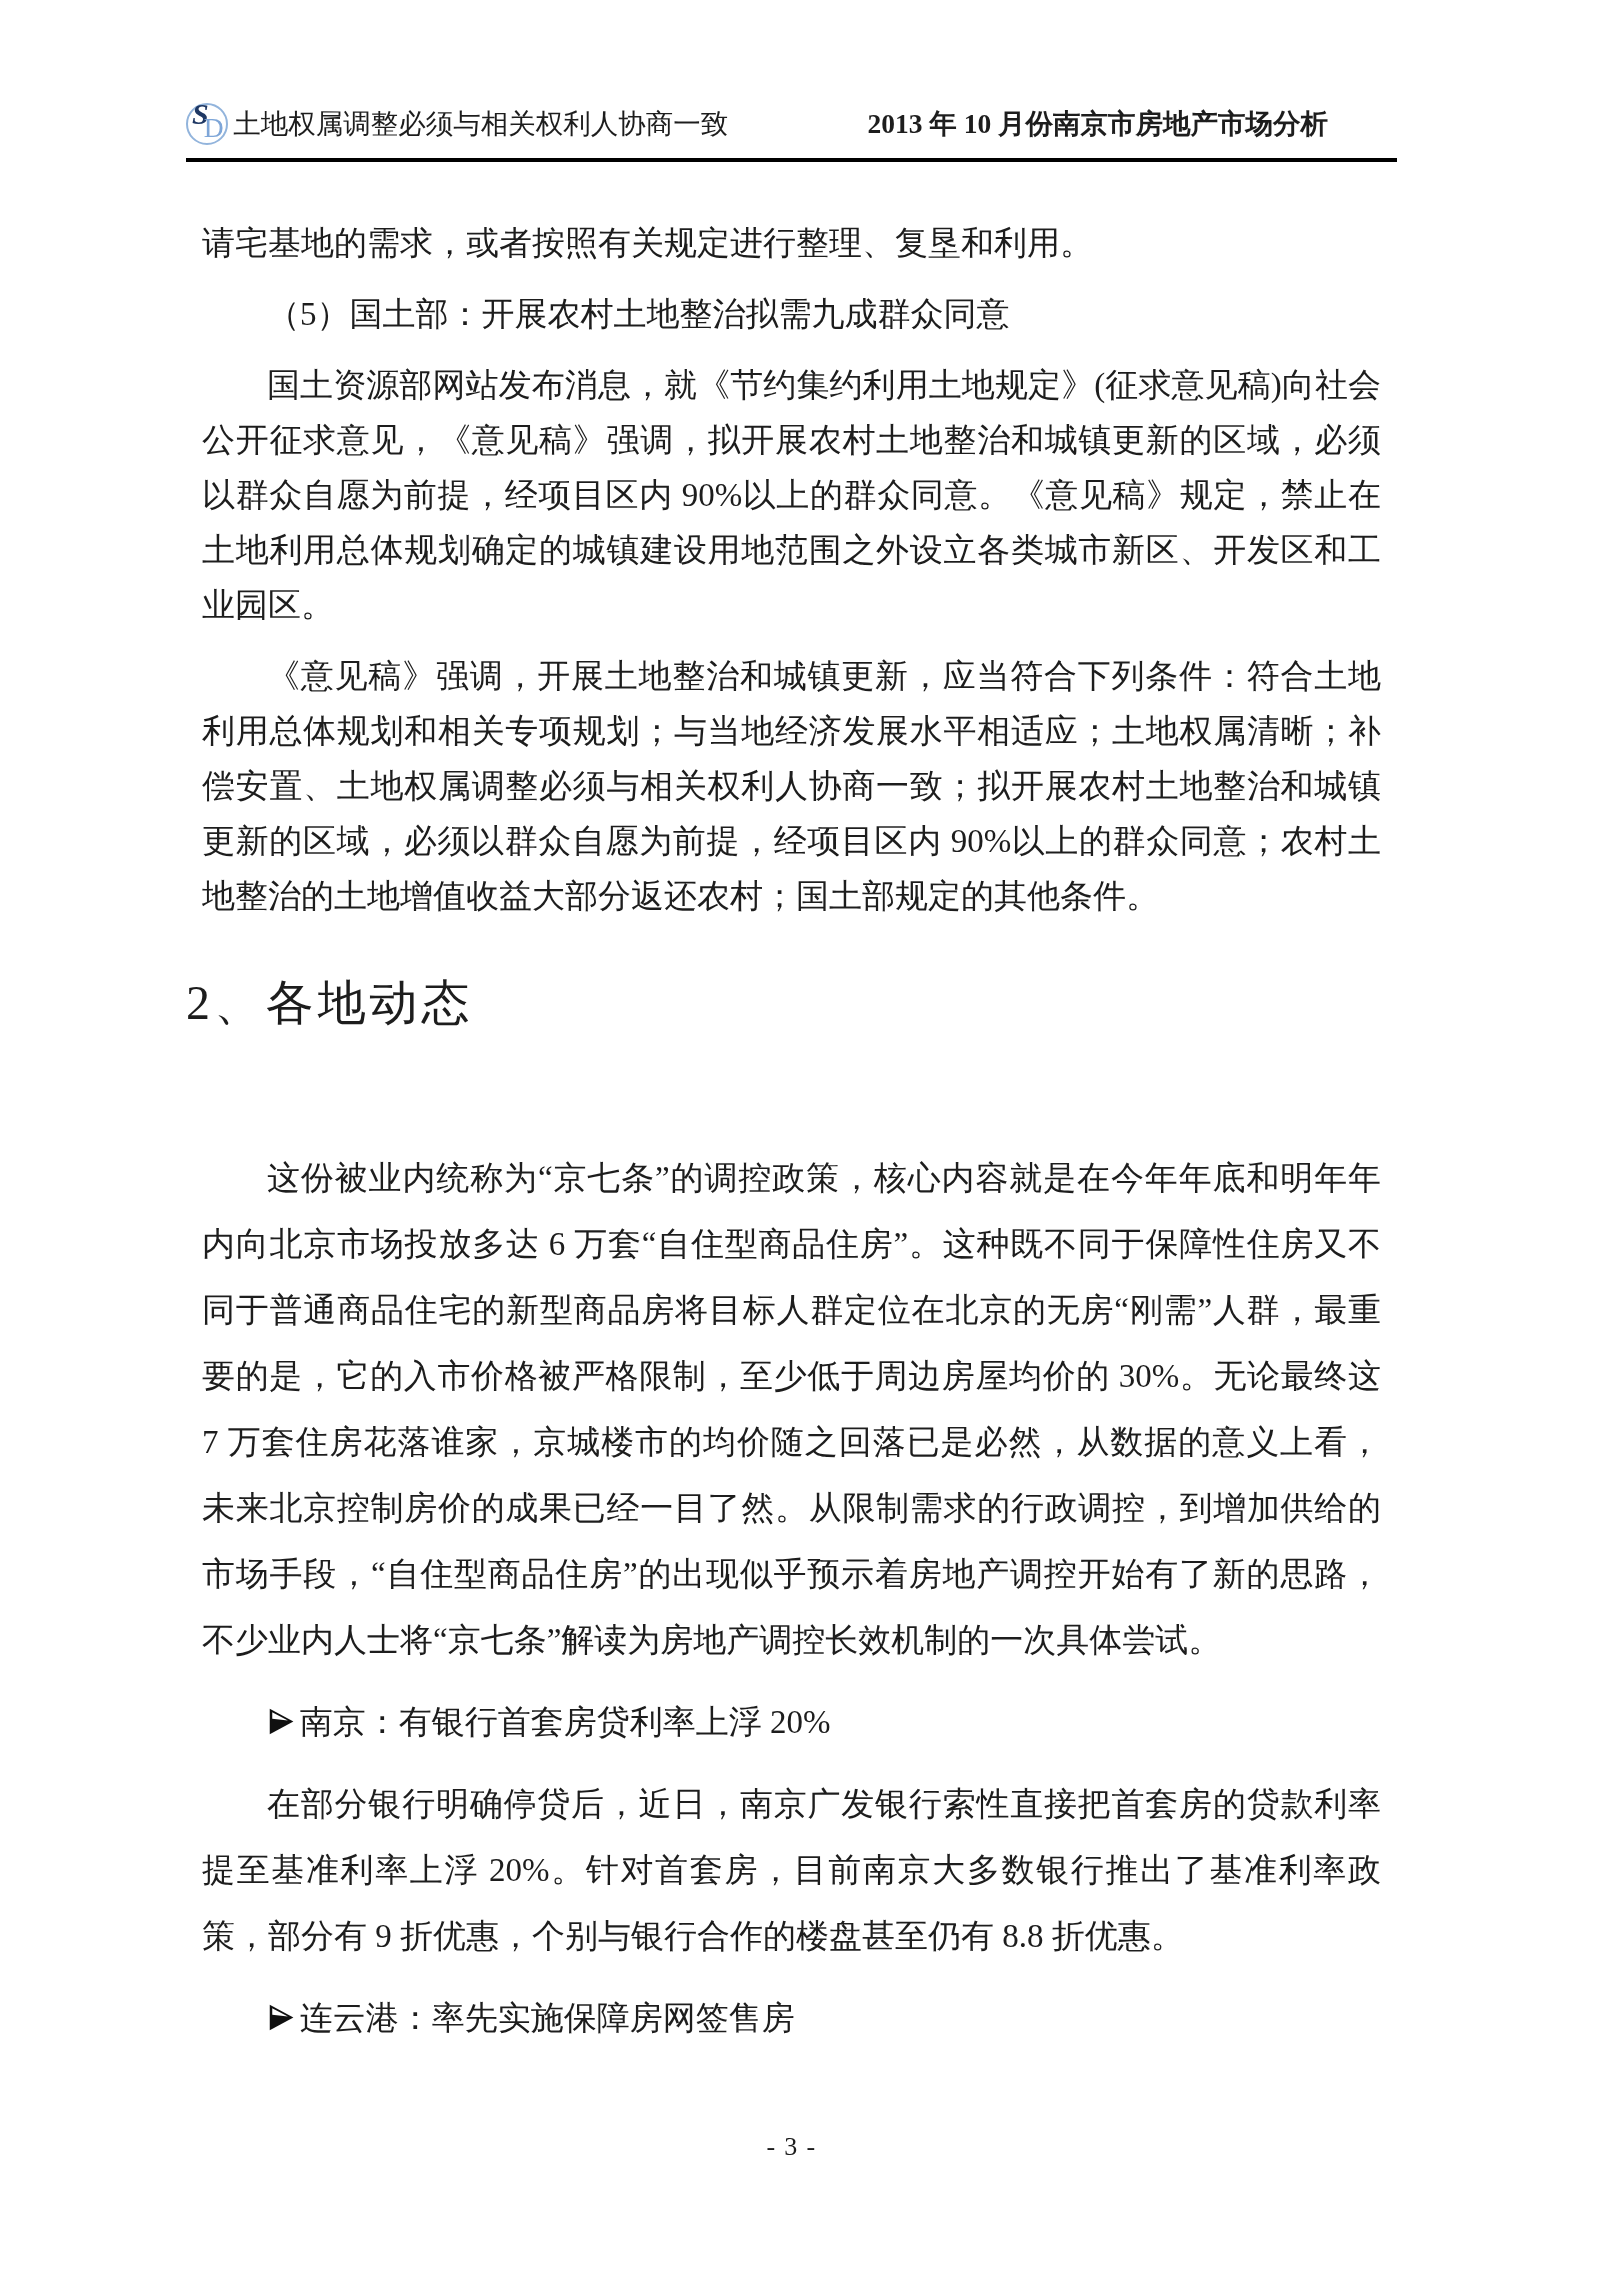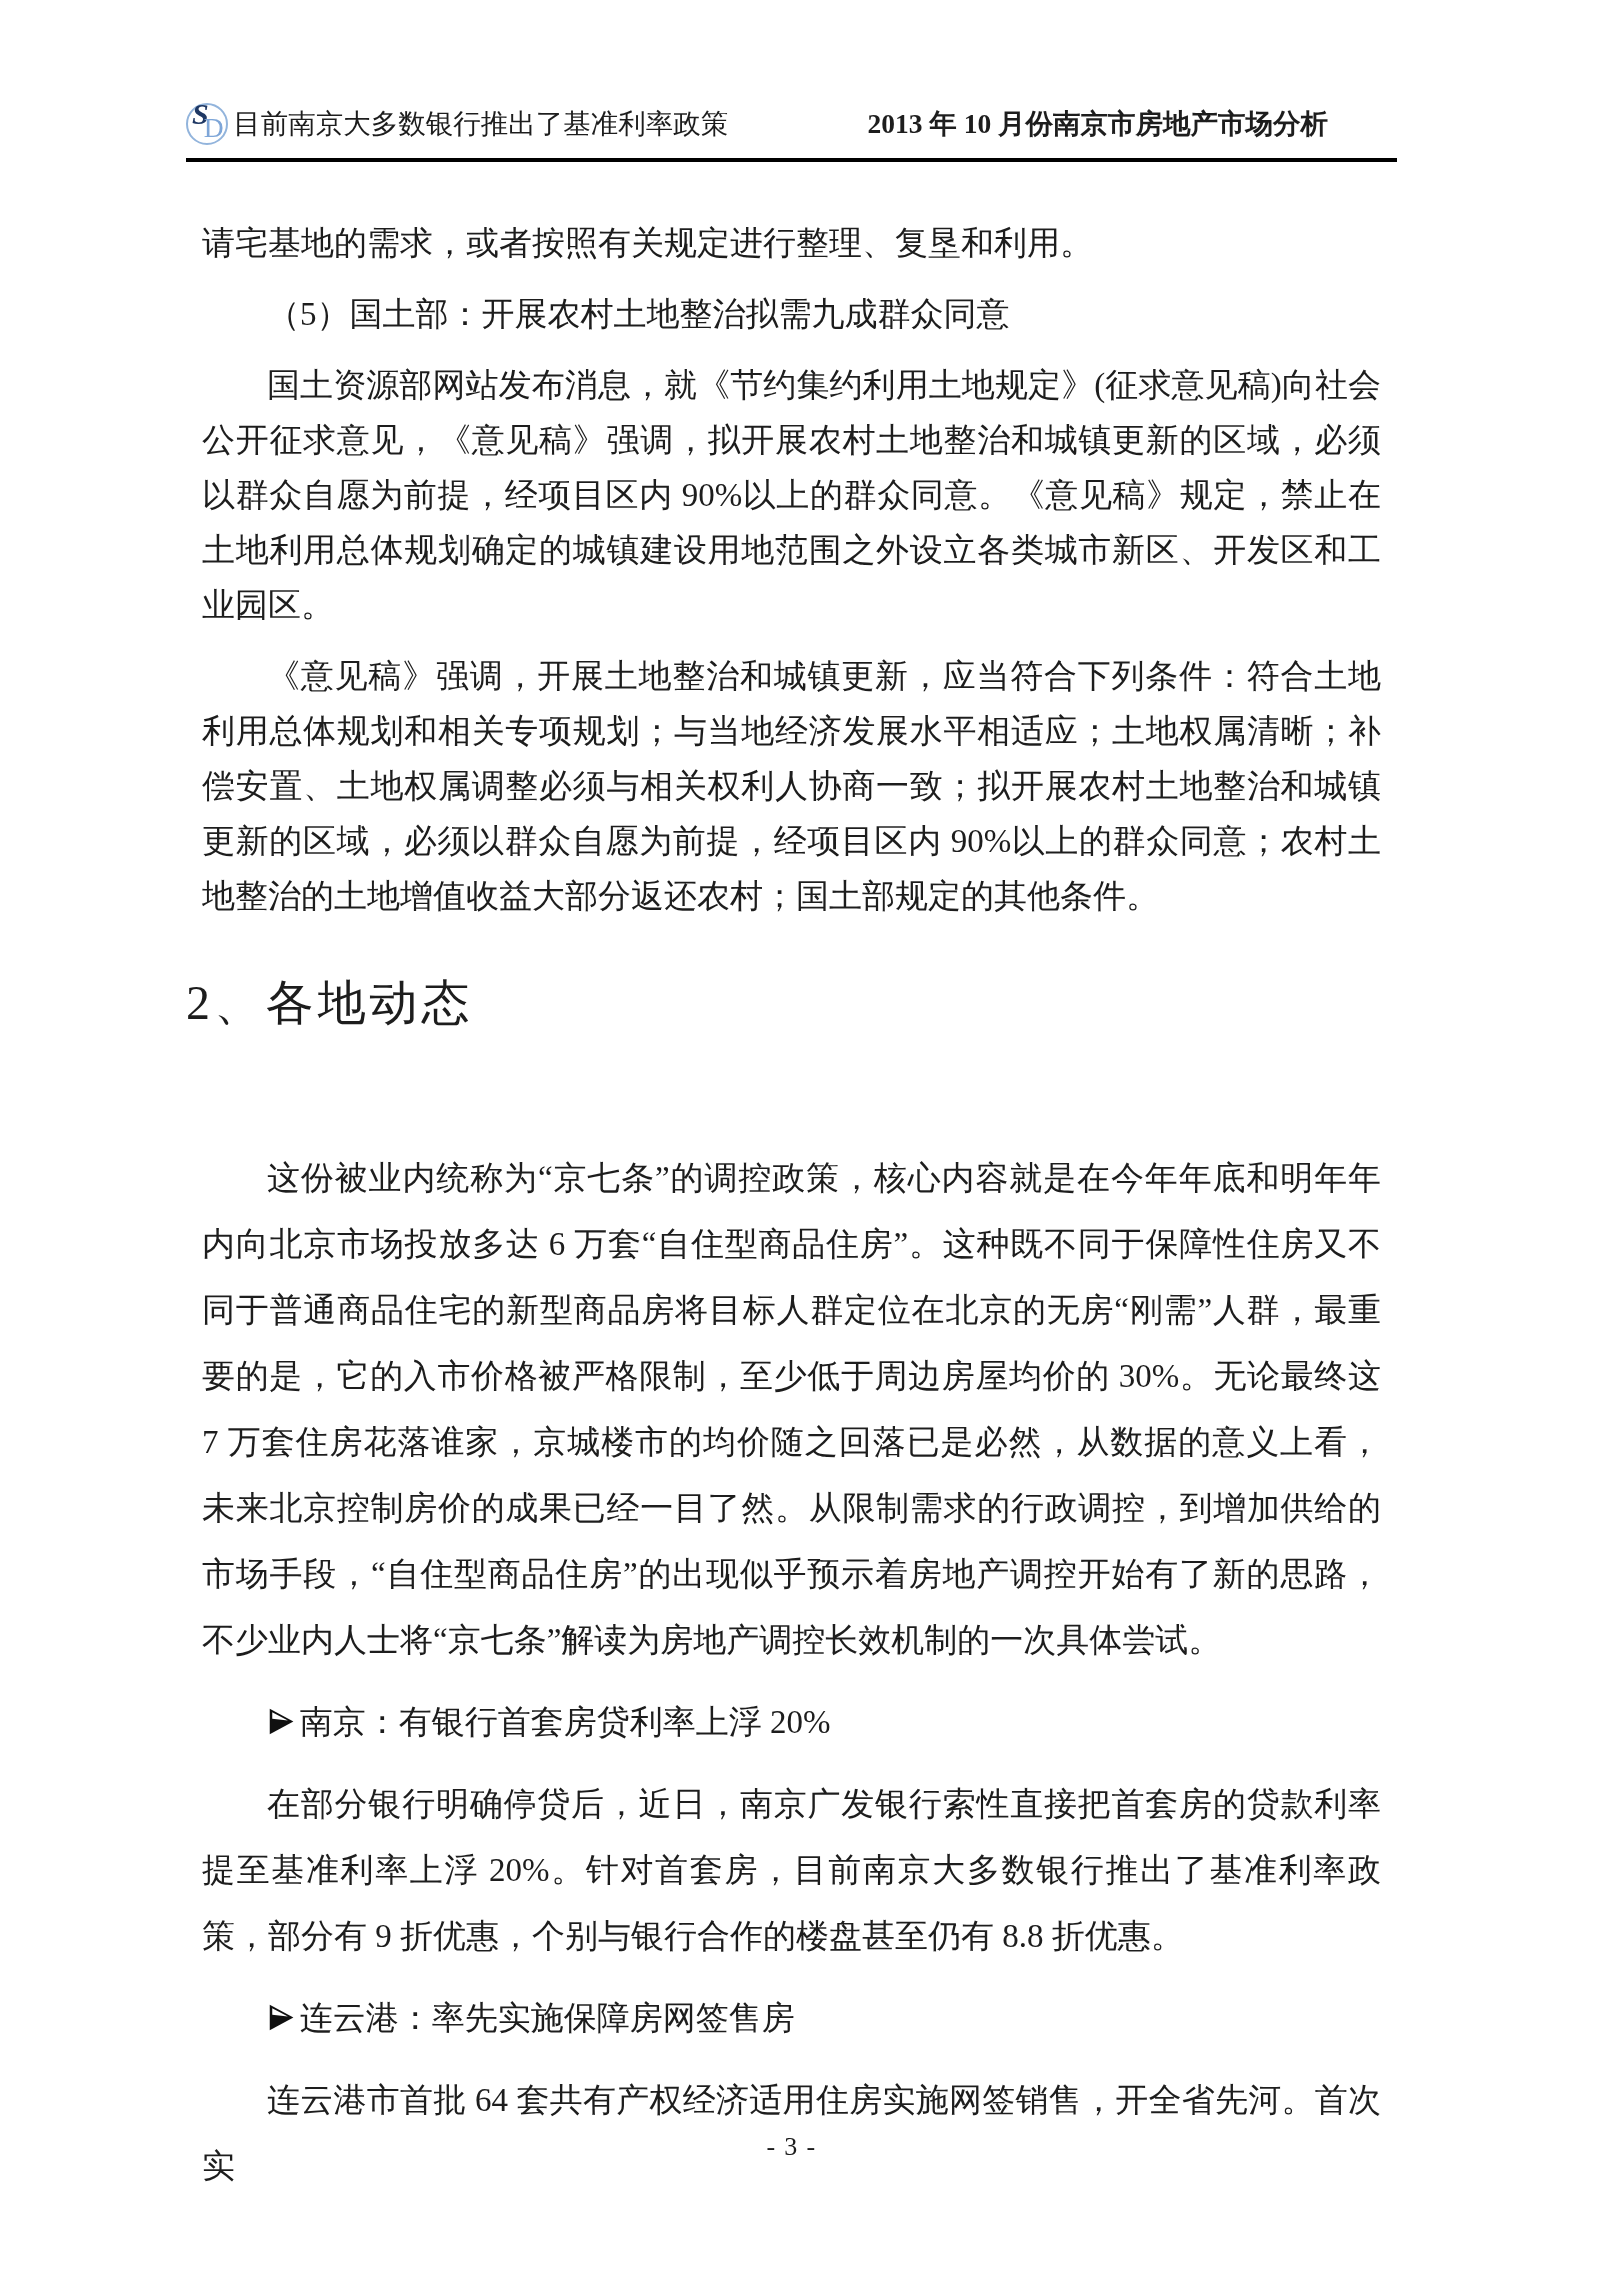--- a/index.html
+++ b/index.html
@@ -101,21 +101,21 @@
 
 <div class="page">
 
   <header class="page-header">
     <div class="header-inner">
       <div class="header-left">
         <span class="logo">
           <span class="logo-s">S</span>
             <span class="logo-d">D</span>
         </span>
-        <span class="company-name">目前南京大多数银行推出了基准利率政策</span>
+        <span class="company-name">土地权属调整必须与相关权利人协商一致</span>
       </div>
       <div class="header-right">
         <span class="report-title">2013 年 10 月份南京市房地产市场分析</span>
       </div>
     </div>
   </header>
 
   <main>
 
     <div class="sec1">
@@ -134,21 +134,20 @@
       <p class="para indent bold"><span class="bullet-icon"><svg viewBox="0 0 100 100" xmlns="http://www.w3.org/2000/svg">
               <polygon points="10,4 96,50 10,96" fill="#101010"></polygon>
               <polygon points="19,16 76,46 19,40" fill="#ffffff"></polygon>
             </svg></span><span>南京：有银行首套房贷利率上浮 20%</span></p>
       <p class="para indent">在部分银行明确停贷后，近日，南京广发银行索性直接把首套房的贷款利率提至基准利率上浮 20%。针对首套房，目前南京大多数银行推出了基准利率政策，部分有 9 折优惠，个别与银行合作的楼盘甚至仍有 8.8 折优惠。</p>
 
       <p class="para indent bold"><span class="bullet-icon"><svg viewBox="0 0 100 100" xmlns="http://www.w3.org/2000/svg">
               <polygon points="10,4 96,50 10,96" fill="#101010"></polygon>
               <polygon points="19,16 76,46 19,40" fill="#ffffff"></polygon>
             </svg></span><span>连云港：率先实施保障房网签售房</span></p>
-      <p class="para indent">连云港市首批 64 套共有产权经济适用住房实施网签销售，开全省先河。首次实</p>
 
     </div>
 
   </main>
 
   <footer class="page-footer">
     <span class="page-number">- 3 -</span>
   </footer>
 
 </div>

